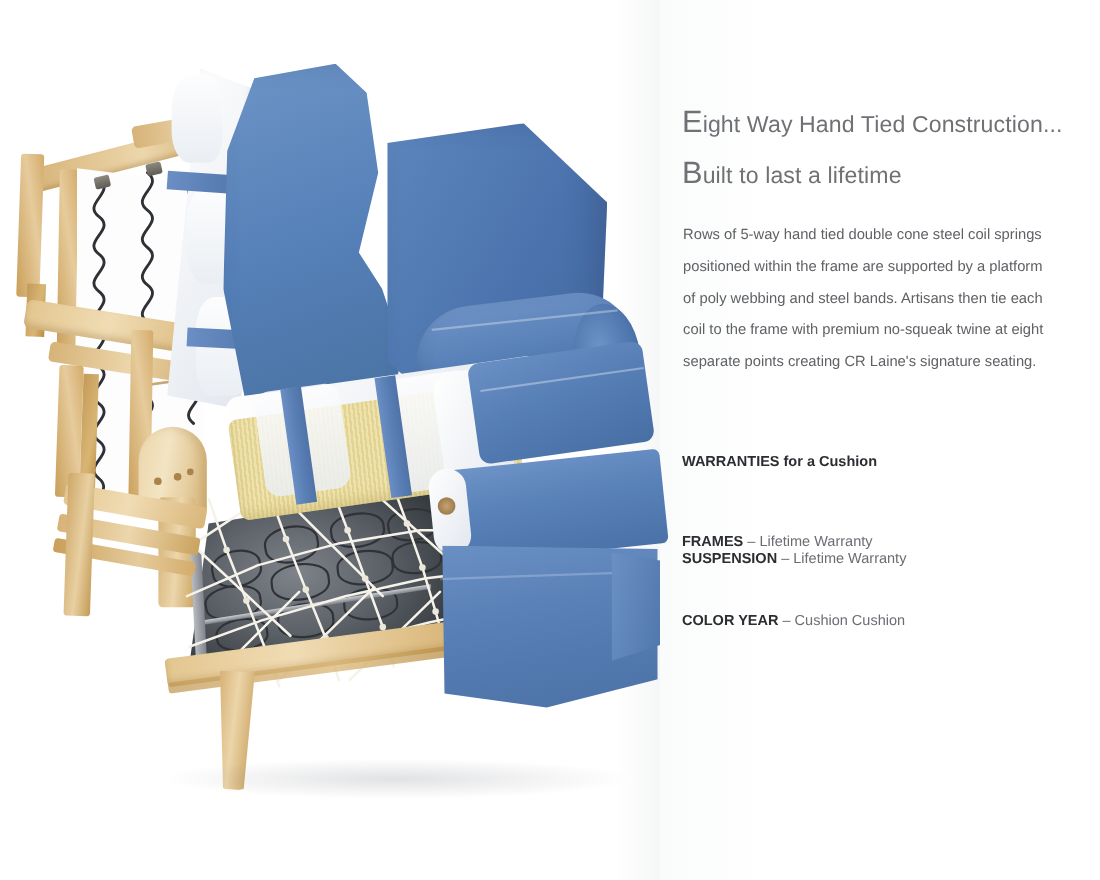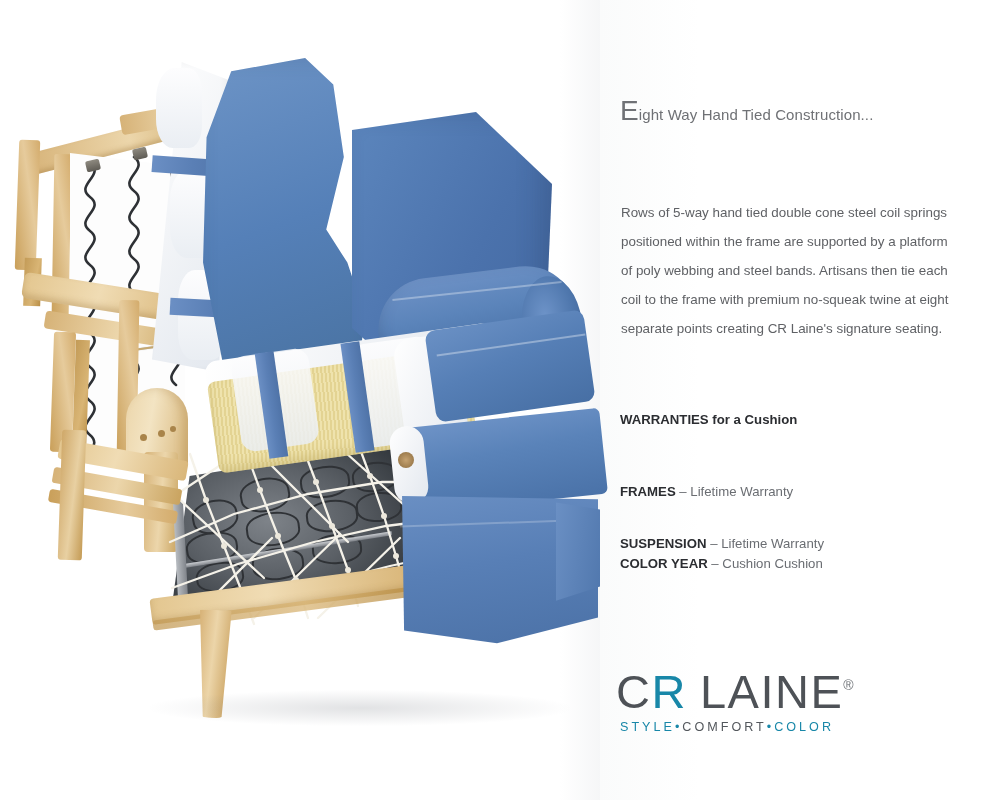--- a/index.html
+++ b/index.html
@@ -50,33 +50,33 @@
 
   .coil { position:absolute; border:2.4px solid #2f3236; border-radius:50%/42%; background:transparent; }
   .twine { position:absolute; background:#f2efe6; transform-origin:0 0; height:2px; box-shadow:0 0 1px rgba(0,0,0,.25); }
   .zig { position:absolute; }
 
   
   .txt { position:absolute; left:620px; top:0; width:380px; height:800px; }
 
   .head { position:absolute; left:0; color:#6f7175; font-weight:300; letter-spacing:.1px; white-space:nowrap; }
   .head .cap { font-size:28px; }
-  .head .rest { font-size:15px; }
+  .head .rest { font-size:21px; }
   #h1 { top:95px; }
   #h2 { top:141px; }
 
   .body-copy { position:absolute; left:1px; top:198px; width:340px;
     font-size:13.4px; line-height:29px; color:#5f6165; font-weight:400; }
 
   .warr { position:absolute; left:0; font-size:13.2px; white-space:nowrap; }
   .warr .k { font-weight:700; color:#2b2d31; }
   .warr .v { font-weight:400; color:#6a6d72; }
   #w0 { top:412px; }
   #w1 { top:484px; }
-  #w2 { top:536px; }
+  #w2 { top:500px; }
   #w3 { top:556px; }
 
   
   .logo { position:absolute; left:-4px; top:668px; width:270px; }
   .logo-main { font-size:47px; letter-spacing:1.5px; font-weight:400; line-height:1; white-space:nowrap; }
   .lg-c  { color:#4e5257; }
   .lg-r  { color:#1887a8; }
   .lg-sp { display:inline-block; width:13px; }
   .lg-rest { color:#4e5257; }
   .lg-reg { font-size:14px; color:#6d7176; vertical-align:18px; letter-spacing:0; }
@@ -264,41 +264,36 @@
     <div class="sh" style="left:150px;top:690px;width:420px;height:36px;
                 background:radial-gradient(ellipse at 50% 50%,rgba(90,95,105,.18) 0%,rgba(255,255,255,0) 72%);"></div>
   </div>
 
   <div class="txt">
 
     <div class="head" id="h1">
       <span class="cap">E</span><span class="rest">ight Way Hand Tied Construction...</span>
     </div>
 
+    <div class="head" id="h2">
+      <span class="cap">B</span><span class="rest">uilt to last a lifetime</span>
+    </div>
 
     <p class="body-copy">Rows of 5-way hand tied double cone steel coil springs positioned within the frame are supported by a platform of poly webbing and steel bands. Artisans then tie each coil to the frame with premium no-squeak twine at eight separate points creating CR Laine's signature seating.</p>
 
     <div class="warr" id="w0">
       <span class="k">WARRANTIES for a Cushion</span>
     </div>
 
     <div class="warr" id="w1">
       <span class="k">FRAMES</span><span class="v"> – </span><span class="v">Lifetime Warranty</span>
     </div>
 
     <div class="warr" id="w2">
       <span class="k">SUSPENSION</span><span class="v"> – </span><span class="v">Lifetime Warranty</span>
     </div>
 
     <div class="warr" id="w3">
       <span class="k">COLOR YEAR</span><span class="v"> – </span><span class="v">Cushion Cushion</span>
     </div>
 
-    <div class="logo">
-      <div class="logo-main">
-        <span class="lg-c">C</span><span class="lg-r">R</span><span class="lg-sp"></span><span class="lg-rest">LAINE</span><span class="lg-reg">®</span>
-      </div>
-      <div class="logo-tag">
-        <span class="tg-t">STYLE</span><span class="tg-d">•</span><span class="tg-g">COMFORT</span><span class="tg-d">•</span><span class="tg-t">COLOR</span>
-      </div>
-    </div>
   </div>
 </div>
 
 </body></html>

